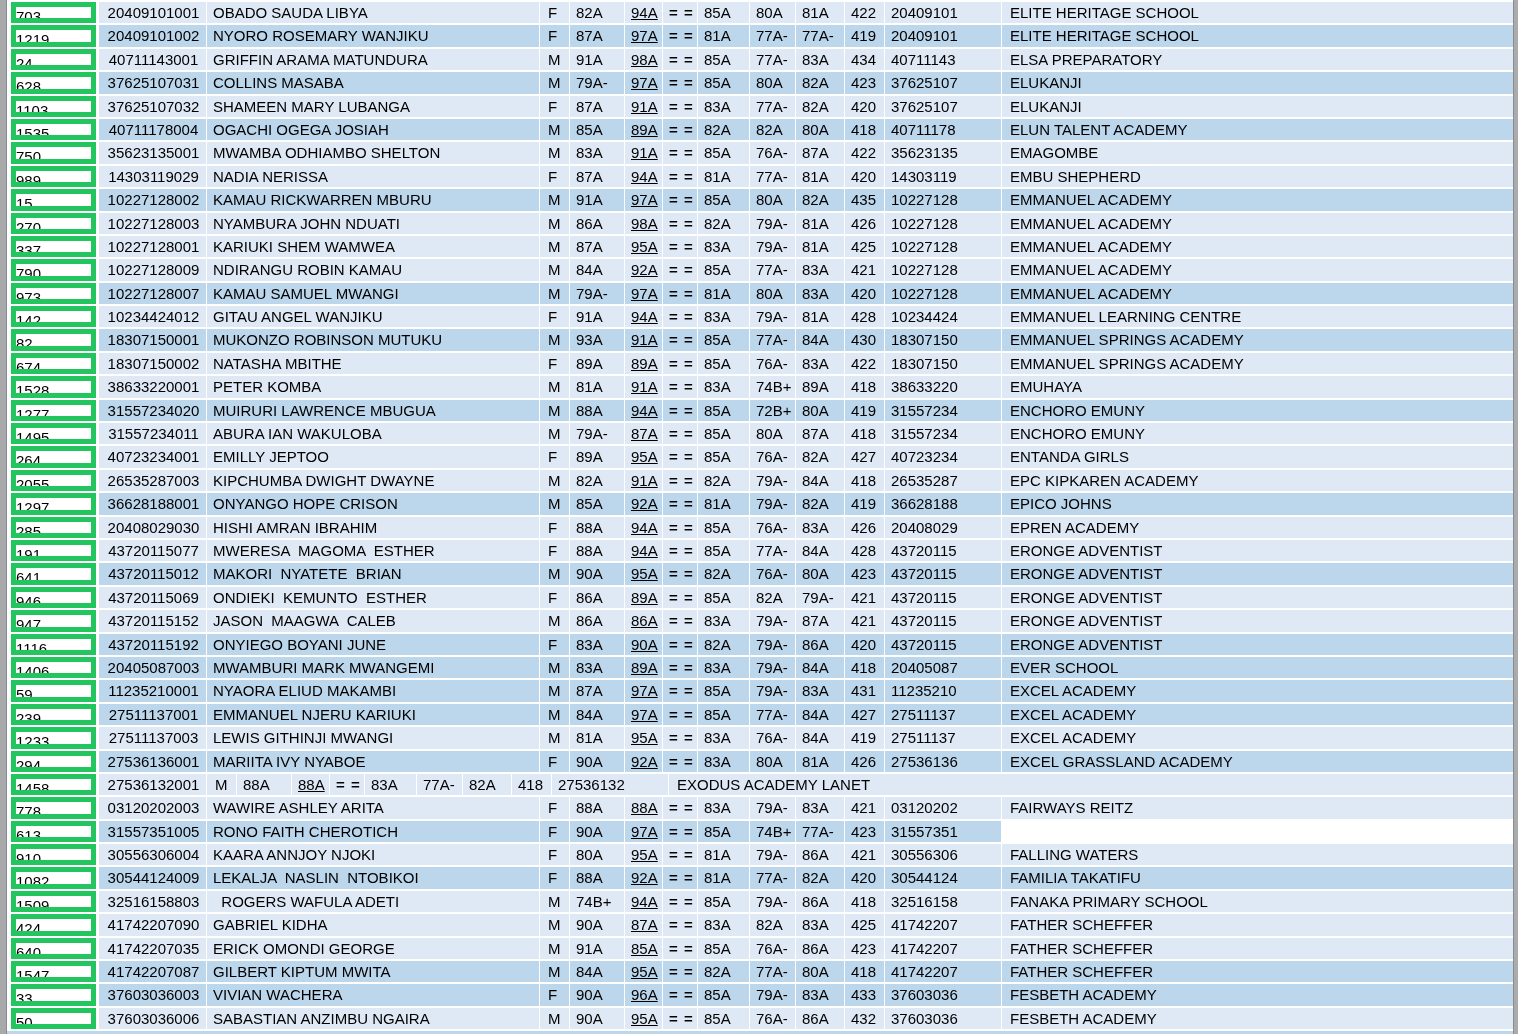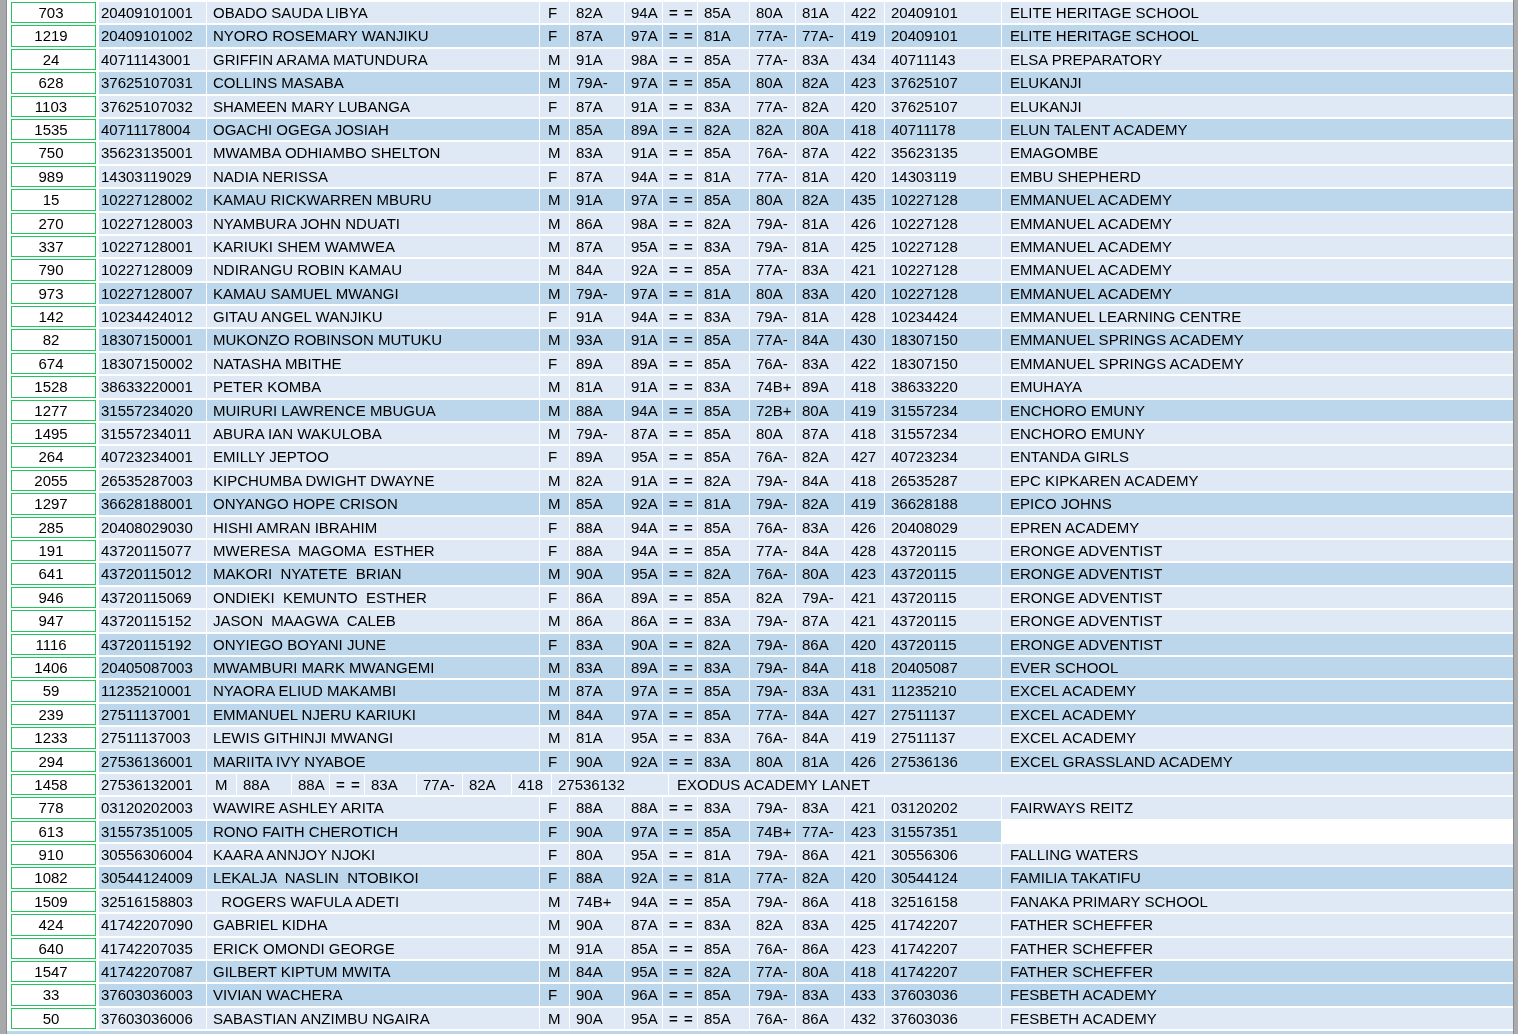--- a/index.html
+++ b/index.html
@@ -20,28 +20,28 @@
   .table{flex:1 1 auto;padding-top:2px;overflow:hidden;background:#fff;}
   .row{display:flex;height:23.4px;box-sizing:border-box;border-bottom:2px solid #fff;}
   .row.light .cell.blue{background:var(--row-light,#dfe9f5);}
   .row.dark  .cell.blue{background:var(--row-dark,#bcd6ec);}
   .cell{
     box-sizing:border-box;overflow:hidden;white-space:pre;
     line-height:21px;height:21.4px;border-right:1px solid #fff;
   }
   .cell.rank{
     width:85px;flex:0 0 85px;margin-left:4px;margin-right:3px;
-    background:#fff;border:1px solid #22c55e;
-    text-align:center;padding-right:5px;line-height:19px;
+    background:#fff;border:5px solid #22c55e;
+    text-align:left;padding-right:5px;line-height:19px;
   }
-  .cell.index {width:108px;flex:0 0 108px;padding-left:2px;}
+  .cell.index {width:108px;flex:0 0 108px;padding-left:2px;text-align:center;}
   .cell.name  {width:333px;flex:0 0 333px;padding-left:6px;}
   .cell.gender{width:30px; flex:0 0 30px; padding-left:8px;}
   .cell.m1    {width:55px; flex:0 0 55px; padding-left:6px;}
-  .cell.m2    {width:38px; flex:0 0 38px; padding-left:6px;}
+  .cell.m2    {width:38px; flex:0 0 38px; padding-left:6px;text-decoration:underline;}
   .cell.eq    {width:35px; flex:0 0 35px; padding-left:6px;font-weight:bold;letter-spacing:1px;}
   .cell.m3    {width:52px; flex:0 0 52px; padding-left:6px;}
   .cell.m4    {width:46px; flex:0 0 46px; padding-left:6px;}
   .cell.m5    {width:49px; flex:0 0 49px; padding-left:6px;}
   .cell.total {width:40px; flex:0 0 40px; padding-left:6px;}
   .cell.code  {width:117px;flex:0 0 117px;padding-left:6px;}
   .cell.school{flex:1 1 auto;padding-left:8px;border-right:none;}
   .partial-row{height:10px;background:var(--row-dark,#bcd6ec);margin-top:0;}
 </style>
 </head>

